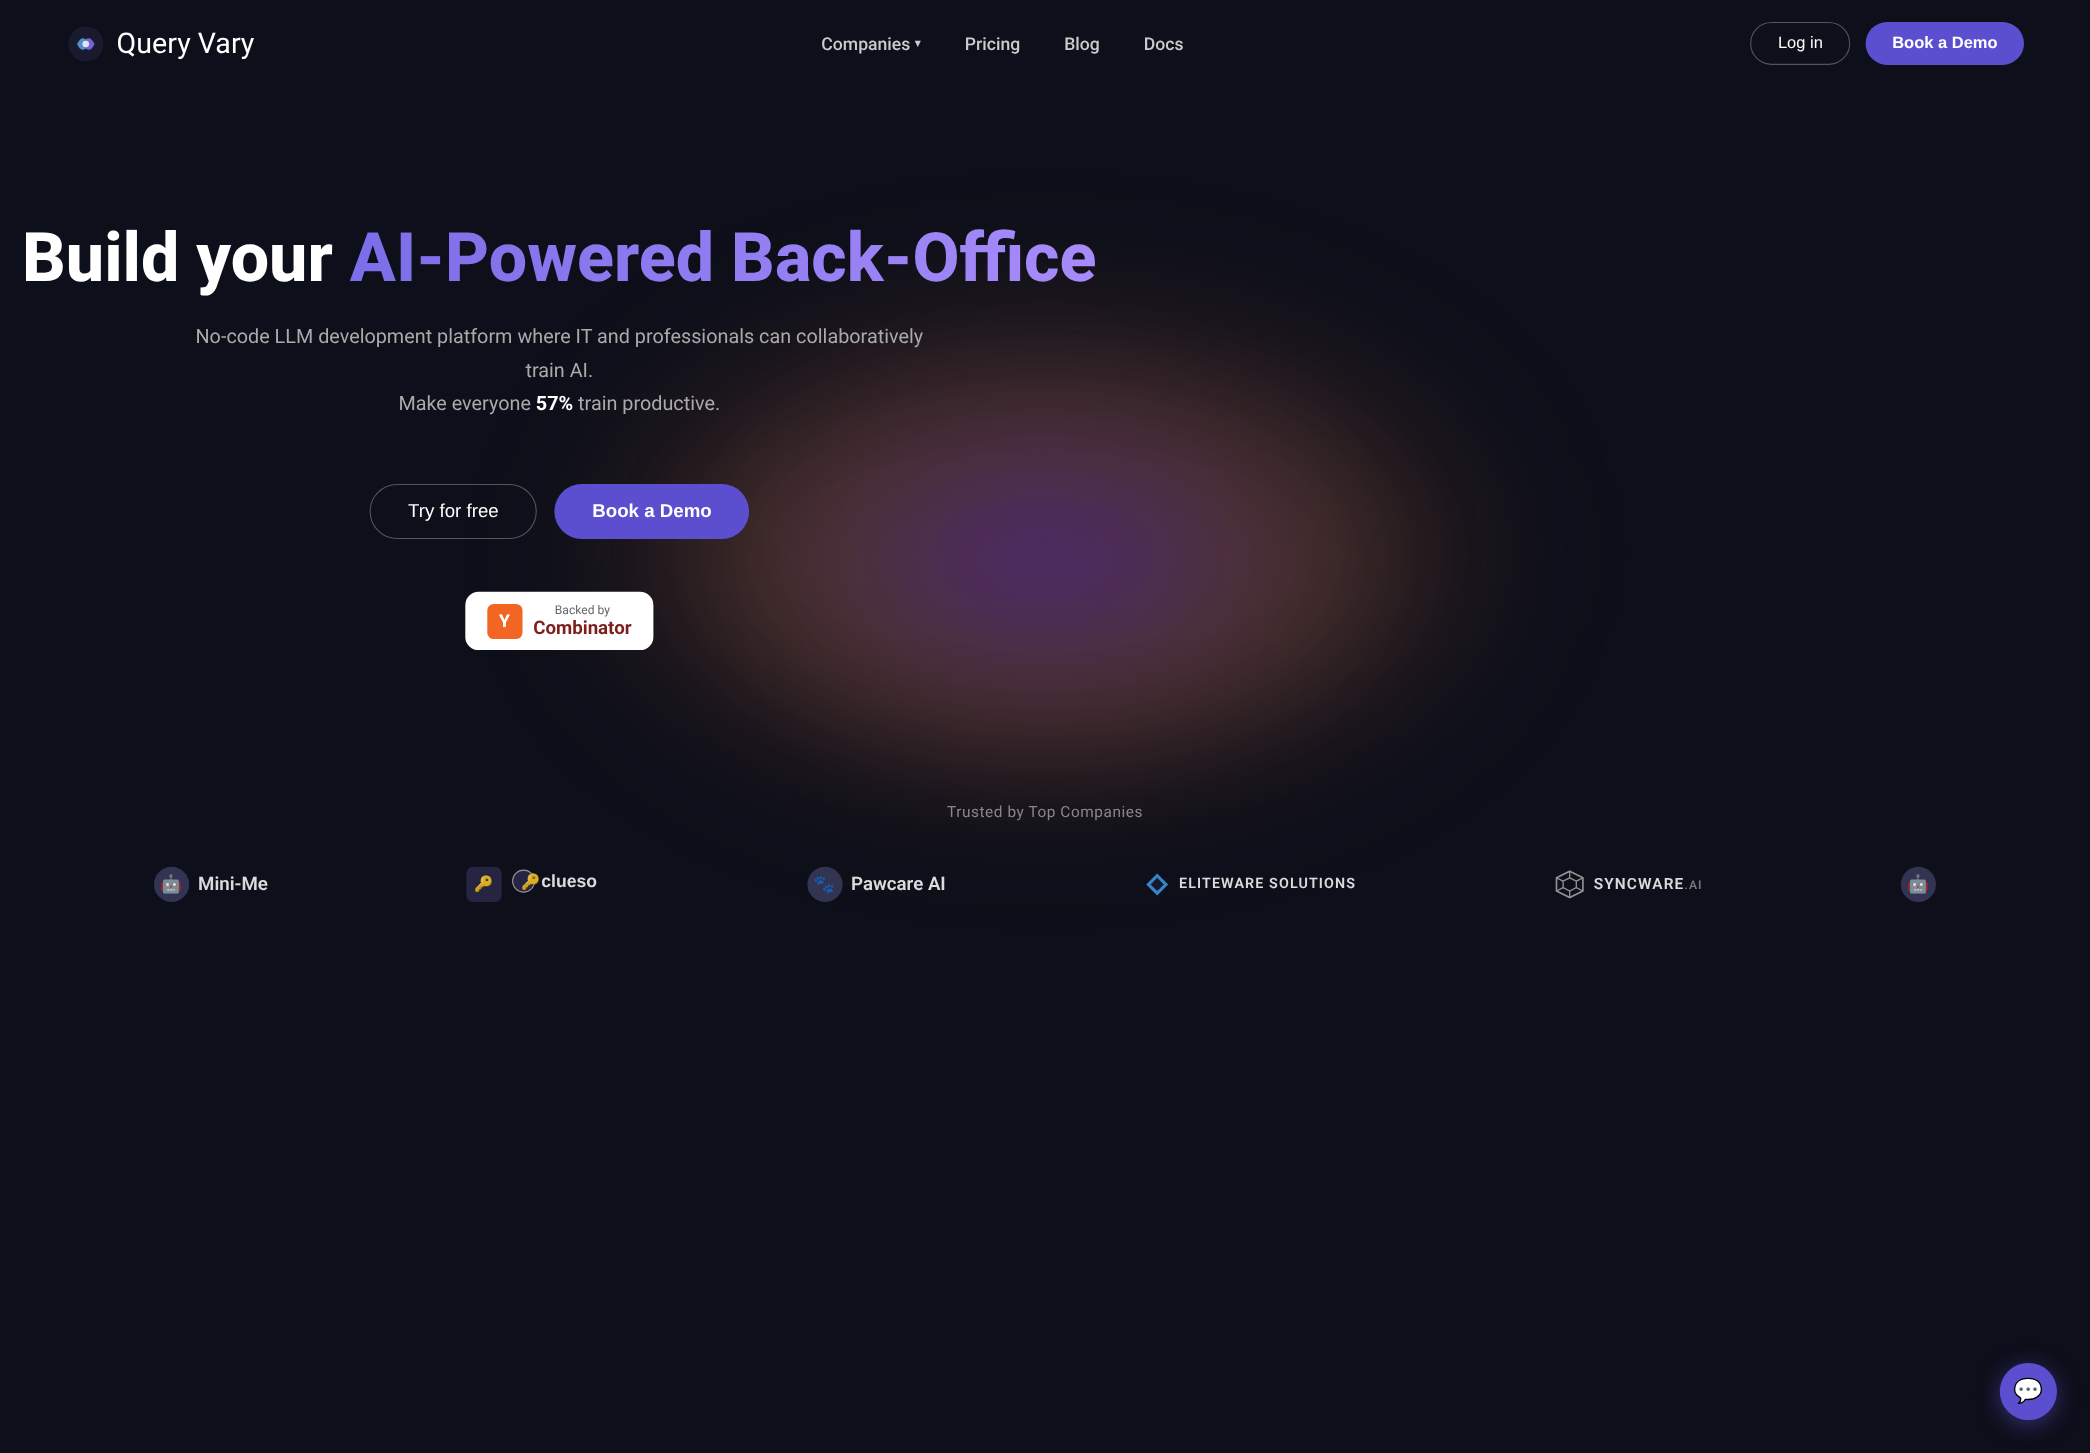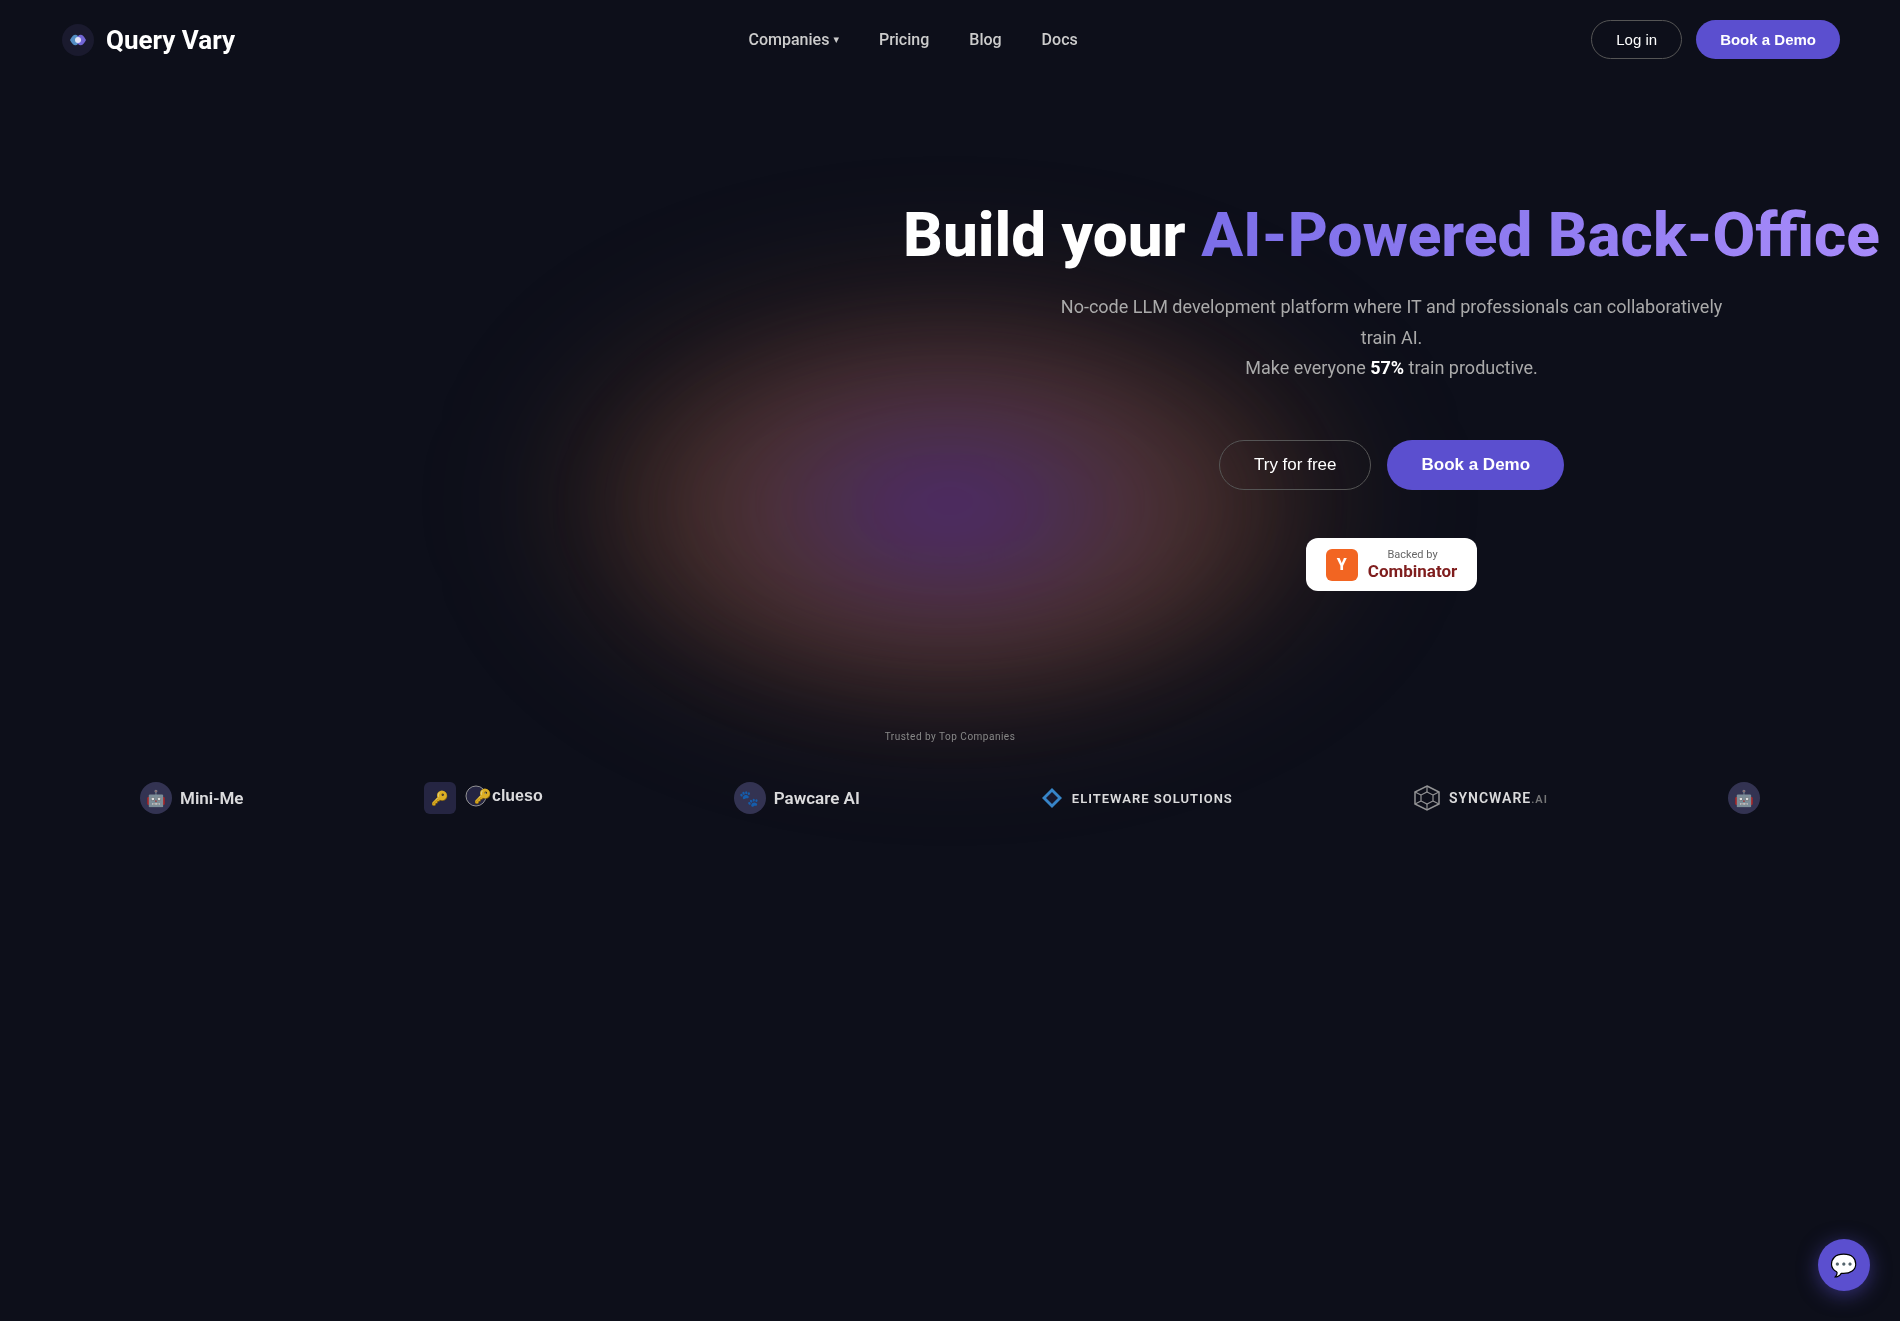--- a/index.html
+++ b/index.html
@@ -28,21 +28,21 @@
       gap: 10px;
     }
 
     .logo-icon {
       width: 36px;
       height: 36px;
     }
 
     .logo-text {
       font-size: 26px;
-      font-weight: 700;
+      font-weight: 400;
       color: #ffffff;
     }
 
     .nav-links {
       display: flex;
       align-items: center;
       gap: 40px;
       list-style: none;
     }
 
@@ -89,21 +89,21 @@
       border-radius: 999px;
       font-size: 15px;
       font-weight: 600;
       cursor: pointer;
     }
 
     
     .hero {
       display: flex;
       flex-direction: column;
-      align-items: flex-end;
+      align-items: flex-start;
       justify-content: center;
       text-align: center;
       padding: 120px 20px 60px;
       position: relative;
     }
 
     
     .hero::before {
       content: '';
       position: absolute;
@@ -225,21 +225,21 @@
 
     
     .trusted-section {
       position: relative;
       z-index: 1;
       padding: 80px 60px 60px;
       text-align: center;
     }
 
     .trusted-title {
-      font-size: 10px;
+      font-size: 14px;
       color: #888;
       margin-bottom: 40px;
       letter-spacing: 0.5px;
     }
 
     .logos-row {
       display: flex;
       align-items: center;
       justify-content: space-around;
       gap: 20px;

